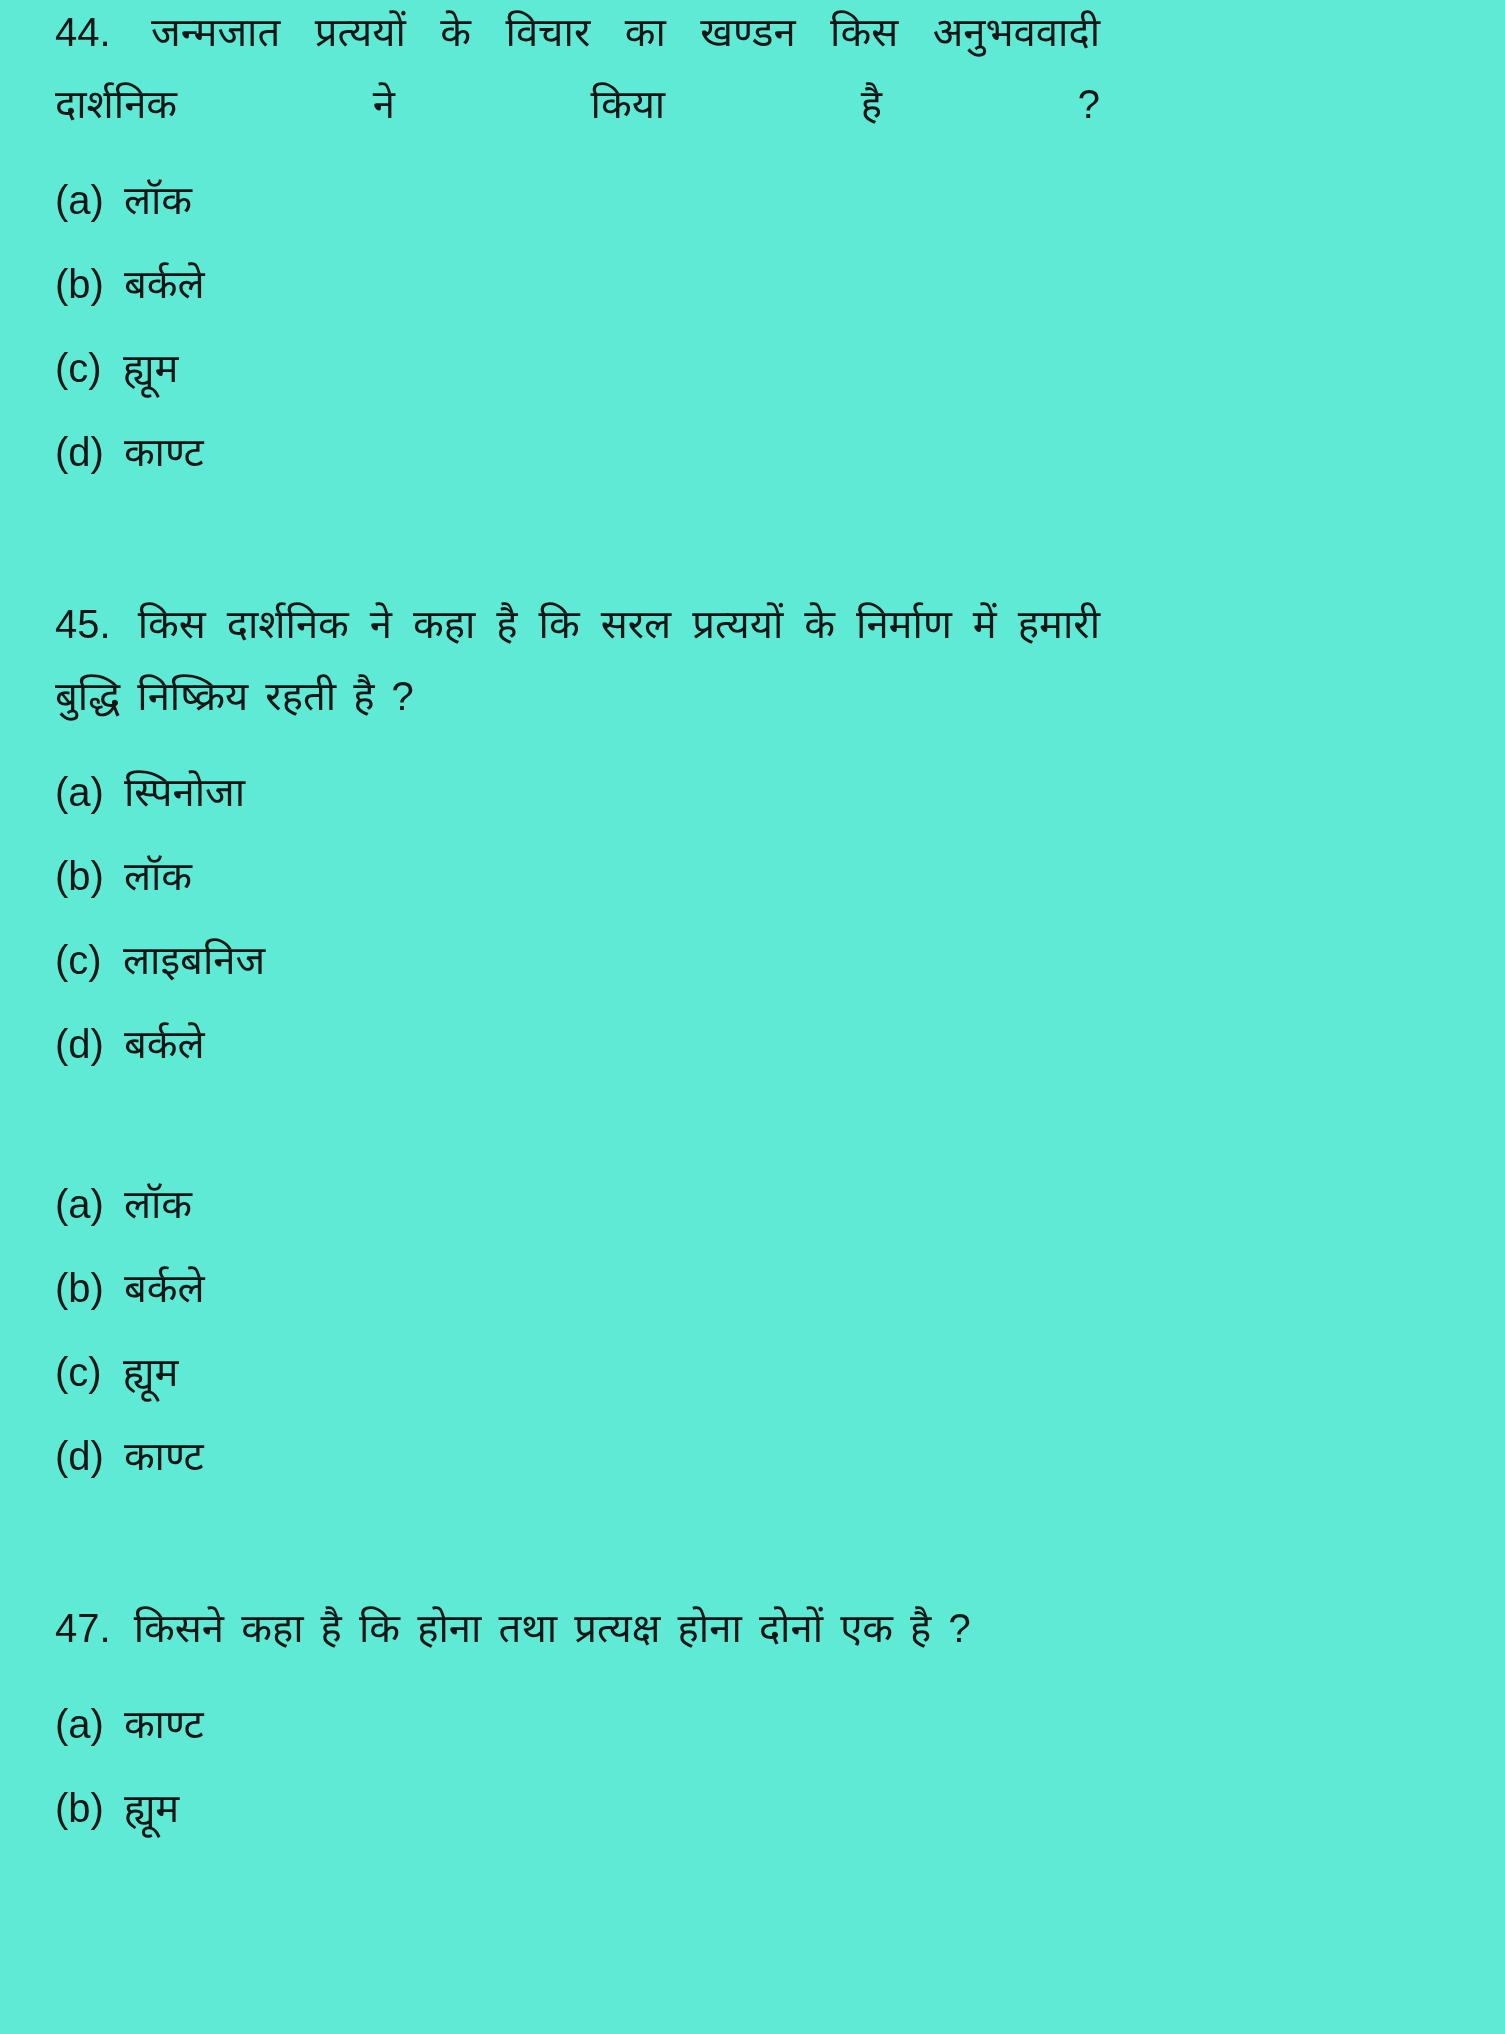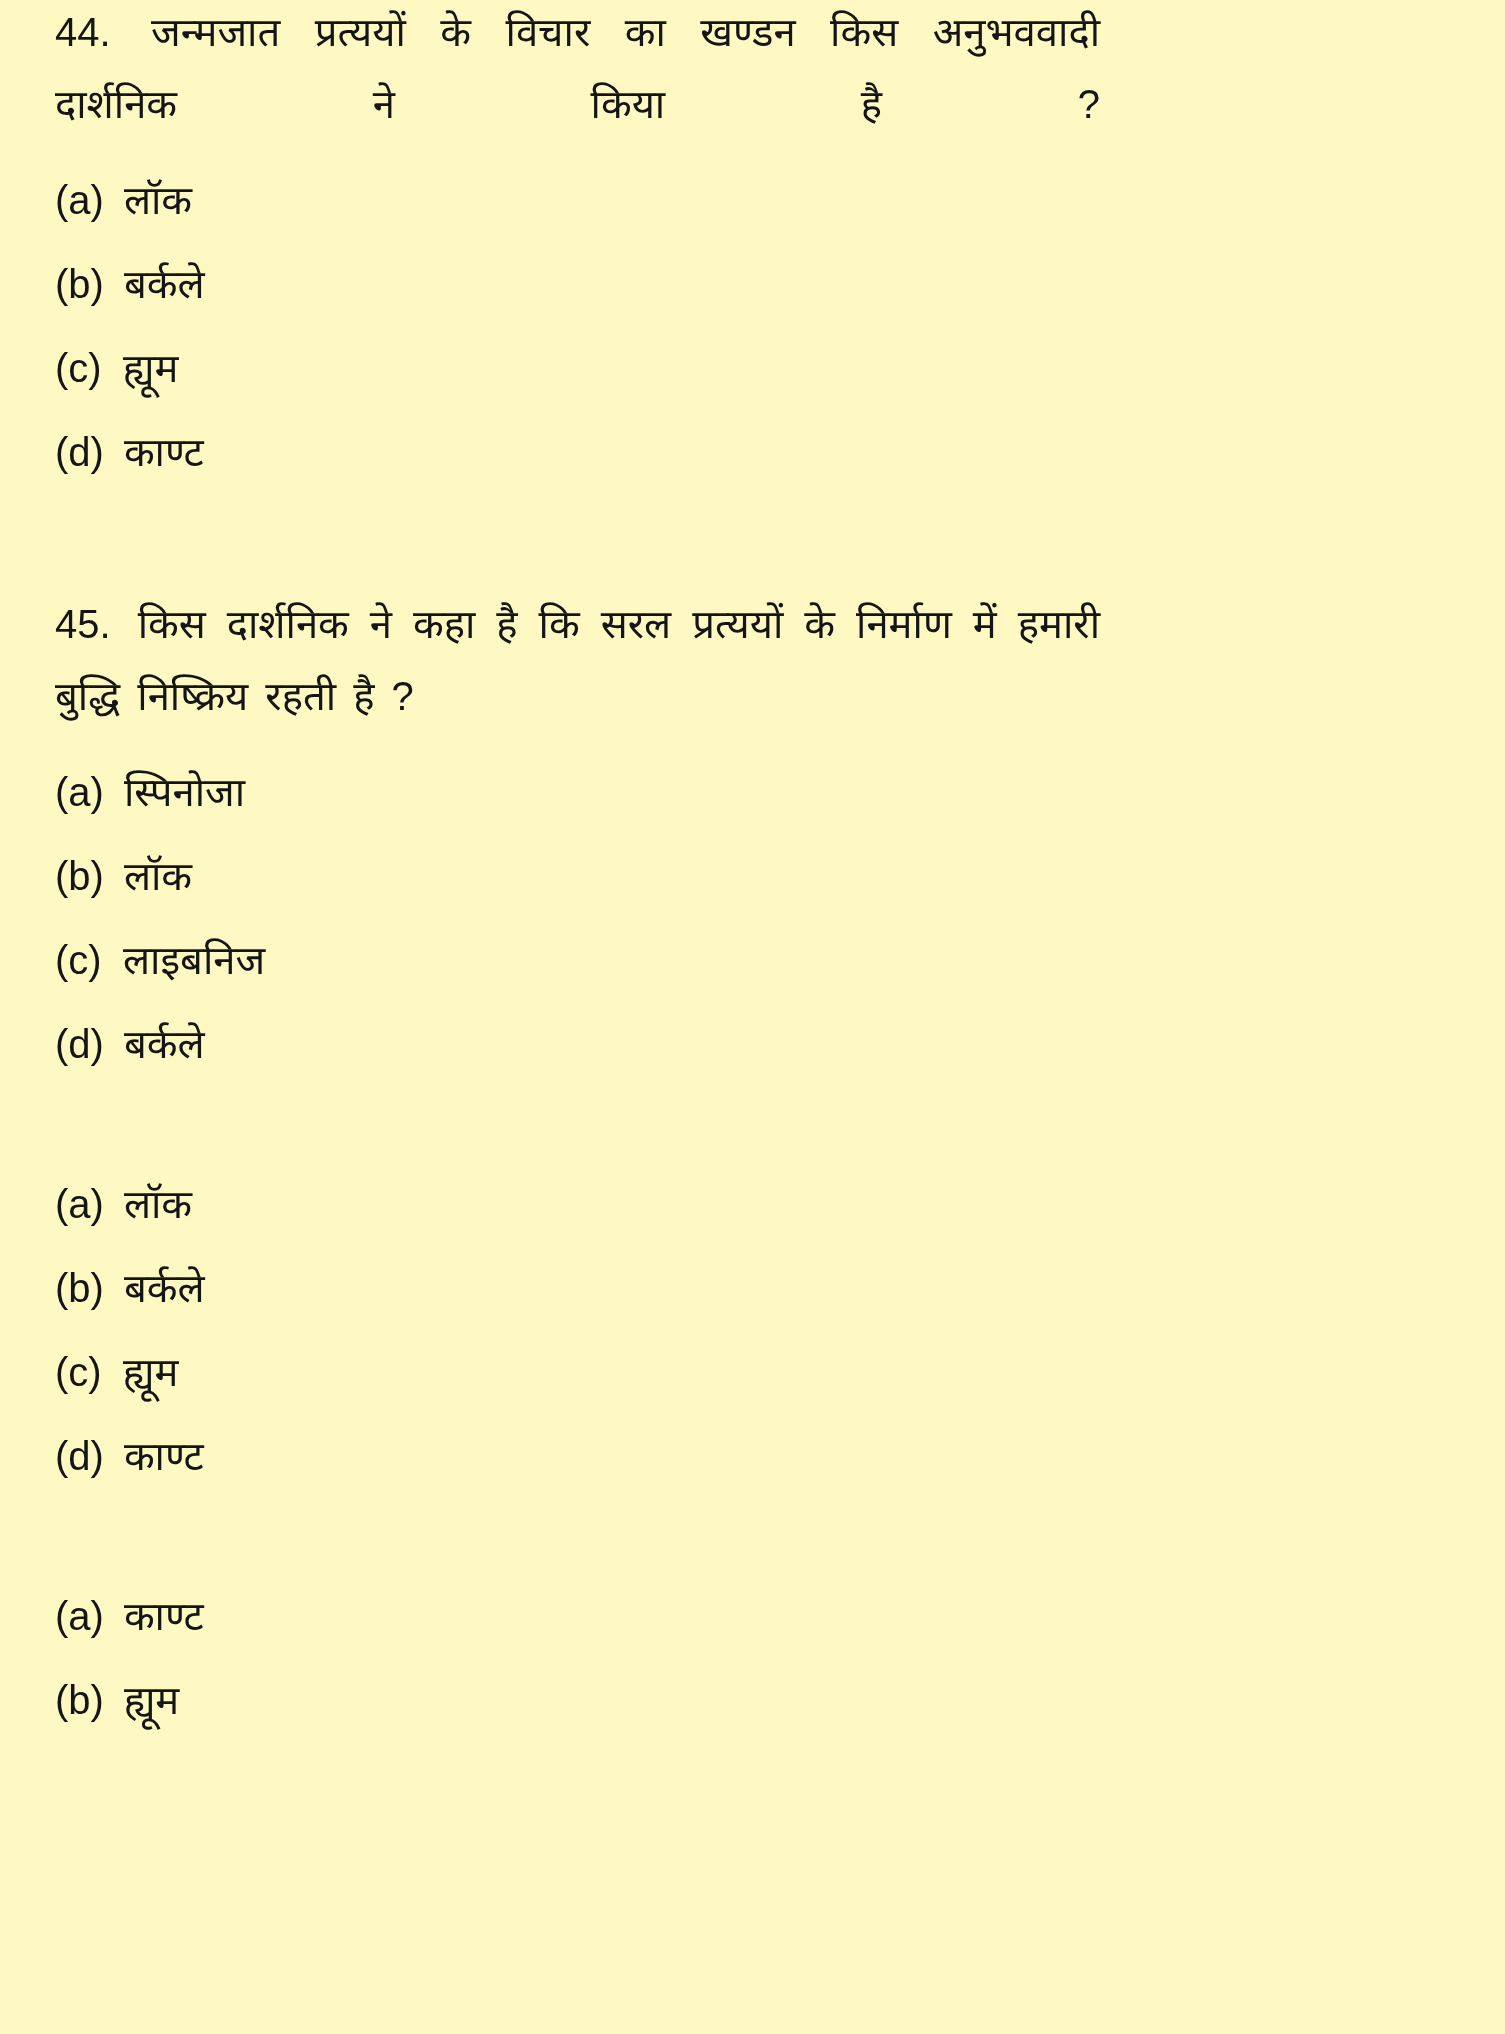--- a/index.html
+++ b/index.html
@@ -5,21 +5,21 @@
   html, body {
     margin: 0;
     padding: 0;
     background: #ffffff;
   }
   .page {
     position: relative;
     width: 1505px;
     height: 2034px;
     box-sizing: border-box;
-    background: #fef9c3;
+    background: #5eead4;
     color: #151515;
     font-family: "Liberation Sans", "DejaVu Sans", sans-serif;
     padding: 2px 0 24px 55px;
     overflow: hidden;
   }
   .content {
     width: 1045px;
   }
   .question {
     margin-top: 112px;
@@ -111,20 +111,21 @@
         <span class="marker">(c)</span>
         <span class="opt-text">ह्यूम</span>
       </div>
       <div class="option">
         <span class="marker">(d)</span>
         <span class="opt-text">काण्ट</span>
       </div>
     </section>
 
     <section class="question">
+      <p class="q-text"><span class="q-num">47.</span> <span>किसने कहा है कि होना तथा प्रत्यक्ष होना दोनों एक है ?</span></p>
       <div class="option">
         <span class="marker">(a)</span>
         <span class="opt-text">काण्ट</span>
       </div>
       <div class="option">
         <span class="marker">(b)</span>
         <span class="opt-text">ह्यूम</span>
       </div>
 
     </section>

